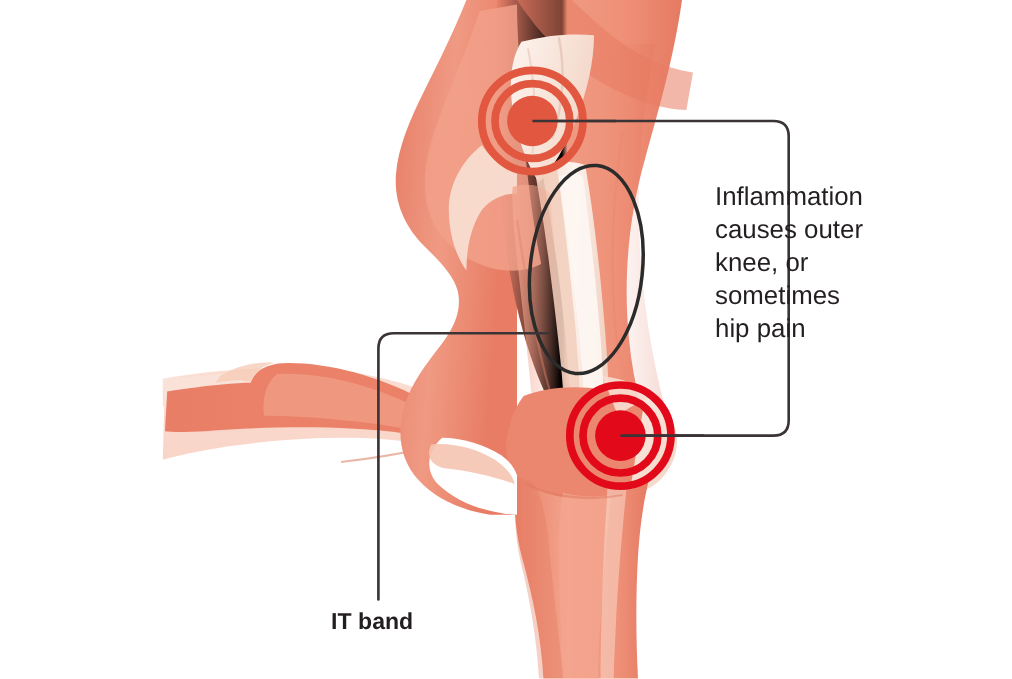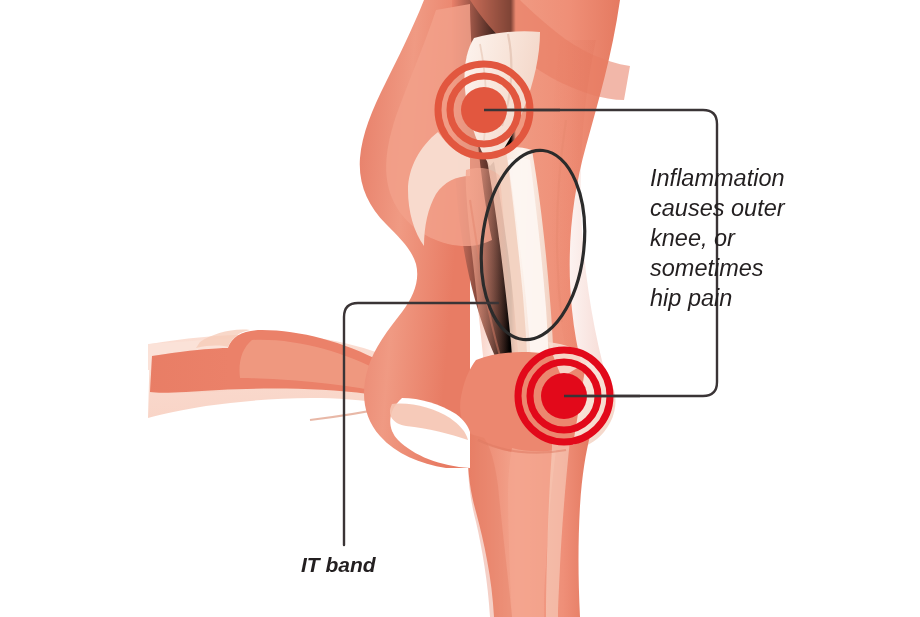--- a/index.html
+++ b/index.html
@@ -7,21 +7,20 @@
     padding: 0;
     background: #ffffff;
   }
   #stage {
     position: relative;
     width: 817px;
     height: 617px;
     background: #ffffff;
     overflow: hidden;
     font-family: "Liberation Sans", sans-serif;
-    font-style: italic;
   }
   #figure { display: block; width: 920px; height: 617px; }
   .callout-text {
     font-family: "Liberation Sans", sans-serif;
     font-size: 23.5px;
     fill: #231f20;
   }
   .itband-text {
     font-family: "Liberation Sans", sans-serif;
     font-size: 21px;

